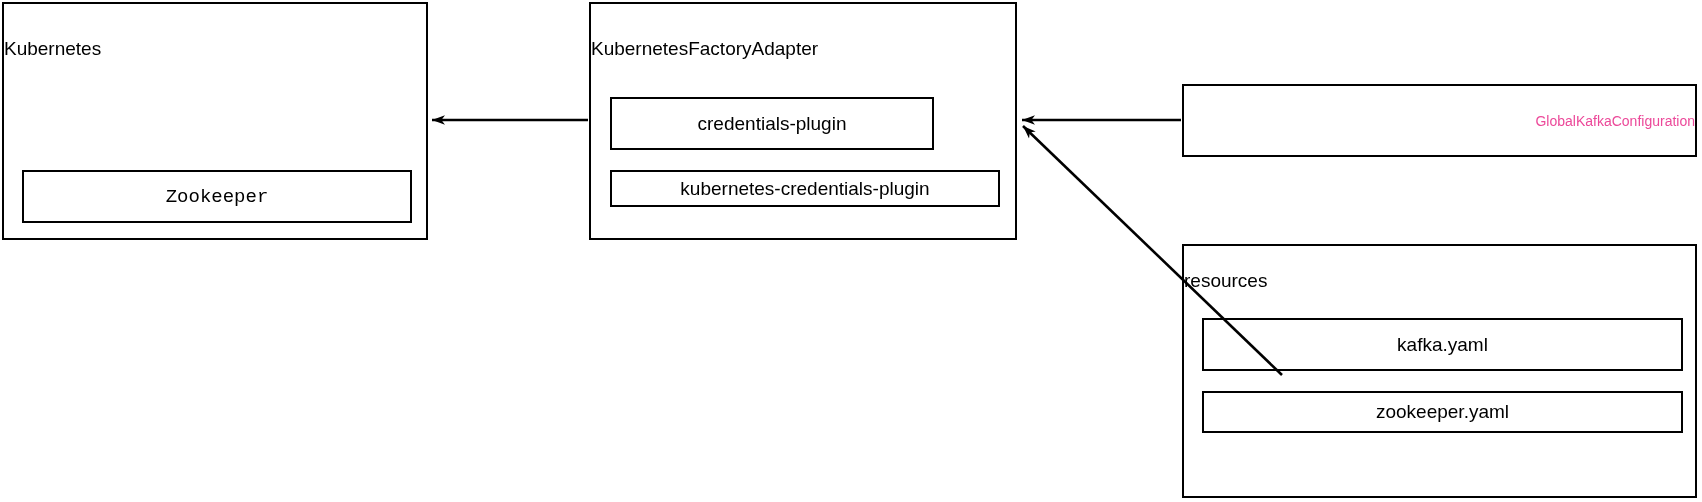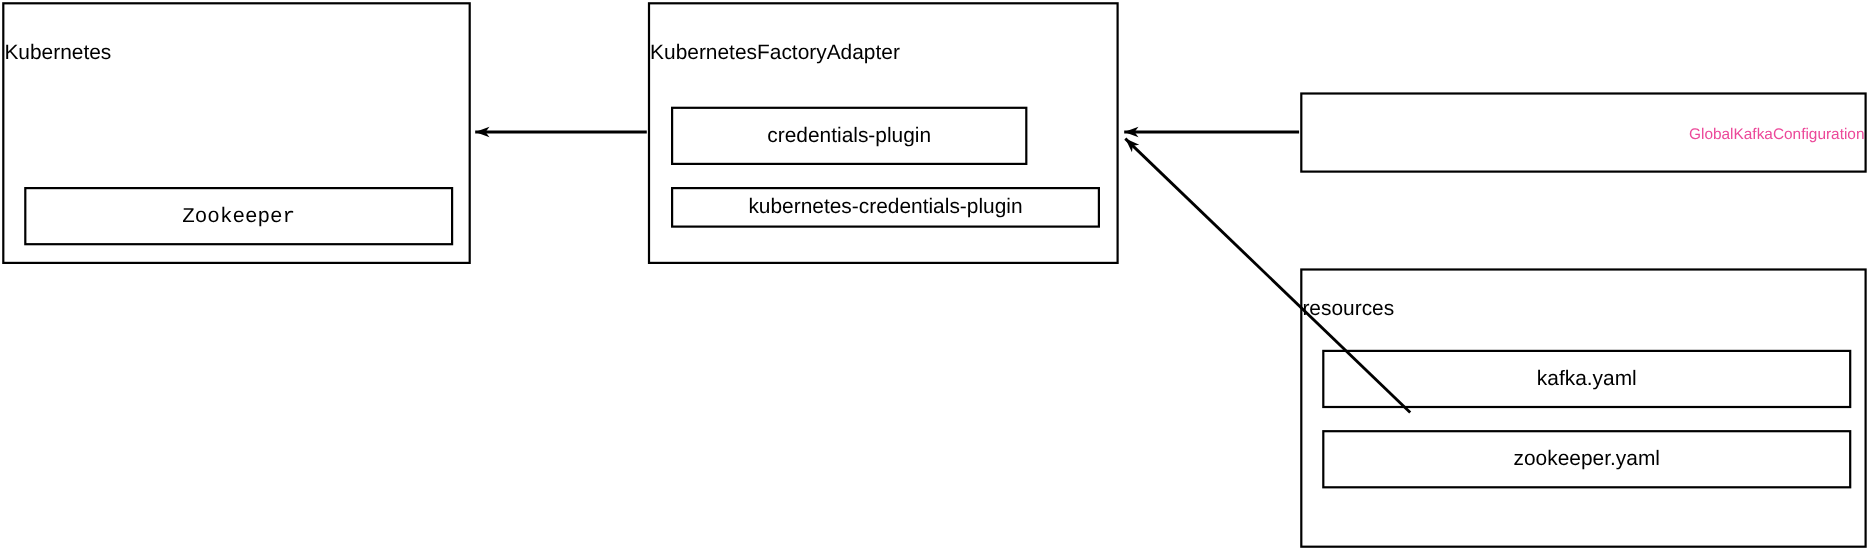--- a/index.html
+++ b/index.html
@@ -97,21 +97,21 @@
     <div class="simple-label">GlobalKafkaConfiguration</div>
   </div>
 
   <div class="node" style="left:1182px; top:244px; width:515px; height:254px;">
     <div class="group-title" style="top:24px;">resources</div>
 
     <div class="node" style="left:18px; top:72px; width:481px; height:53px;">
       <div class="leaf-label">kafka.yaml</div>
     </div>
 
-    <div class="node" style="left:18px; top:145px; width:481px; height:53px;">
+    <div class="node" style="left:18px; top:145px; width:481px; height:42px;">
       <div class="leaf-label">zookeeper.yaml</div>
     </div>
   </div>
 
   <svg id="edge-layer" viewBox="0 0 1702 502" width="1702" height="502">
     <defs>
       <marker id="arrowhead" markerWidth="14" markerHeight="12" refX="13" refY="6" orient="auto" markerUnits="userSpaceOnUse">
         <path d="M 13 6 L 0 1.2 L 3.6 6 L 0 10.8 Z" fill="#000000"></path>
       </marker>
     </defs>

